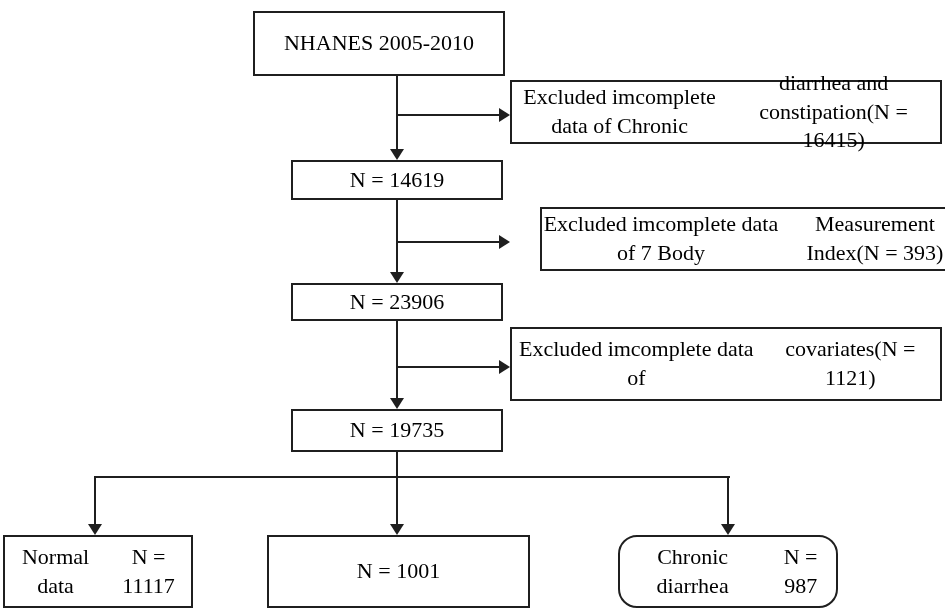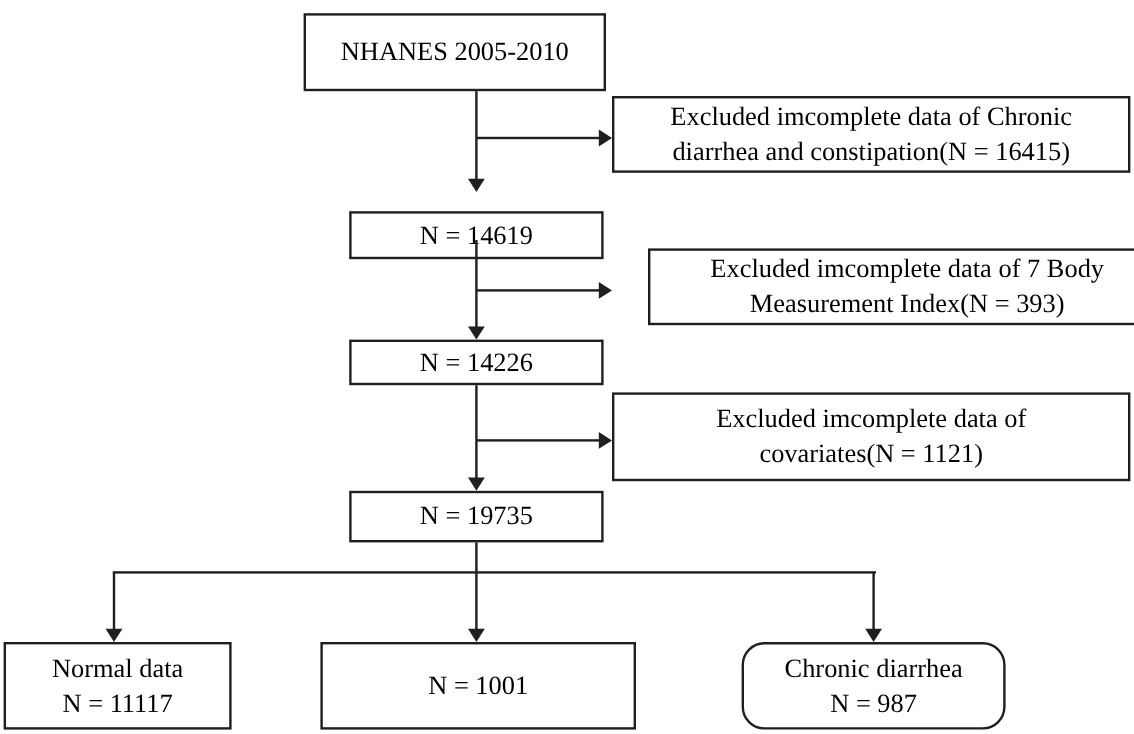--- a/index.html
+++ b/index.html
@@ -15,21 +15,21 @@
     font-family: "Liberation Serif", "DejaVu Serif", serif;
     color: #000000;
     overflow: hidden;
   }
   .box {
     position: absolute;
     box-sizing: border-box;
     border: 2px solid #1f1f1f;
     background: #ffffff;
     display: flex;
-    flex-direction: column;
+    flex-direction: row;
     align-items: center;
     justify-content: center;
     text-align: center;
     font-size: 22px;
     line-height: 1.3;
   }
   .vline, .hline {
     position: absolute;
     background: #1f1f1f;
   }
@@ -57,31 +57,31 @@
 
   <div class="box" style="left:253px; top:11px; width:252px; height:65px;">
     <span>NHANES 2005-2010</span>
   </div>
 
   <div class="box" style="left:510px; top:80px; width:432px; height:64px;">
     <span>Excluded imcomplete data of Chronic</span>
     <span>diarrhea and constipation(N = 16415)</span>
   </div>
 
-  <div class="box" style="left:291px; top:176px; width:212px; height:40px;">
+  <div class="box" style="left:291px; top:160px; width:212px; height:40px;">
     <span>N = 14619</span>
   </div>
 
   <div class="box" style="left:510px; top:207px; width:432px; height:64px;margin-left:30px;">
     <span>Excluded imcomplete data of 7 Body</span>
     <span>Measurement Index(N = 393)</span>
   </div>
 
   <div class="box" style="left:291px; top:283px; width:212px; height:38px;">
-    <span>N = 14226</span>
+    <span>N = 23906</span>
   </div>
 
   <div class="box" style="left:510px; top:327px; width:432px; height:74px;align-items:center;">
     <span>Excluded imcomplete data of</span>
     <span>covariates(N = 1121)</span>
   </div>
 
   <div class="box" style="left:291px; top:409px; width:212px; height:43px;">
     <span>N = 19735</span>
   </div>

